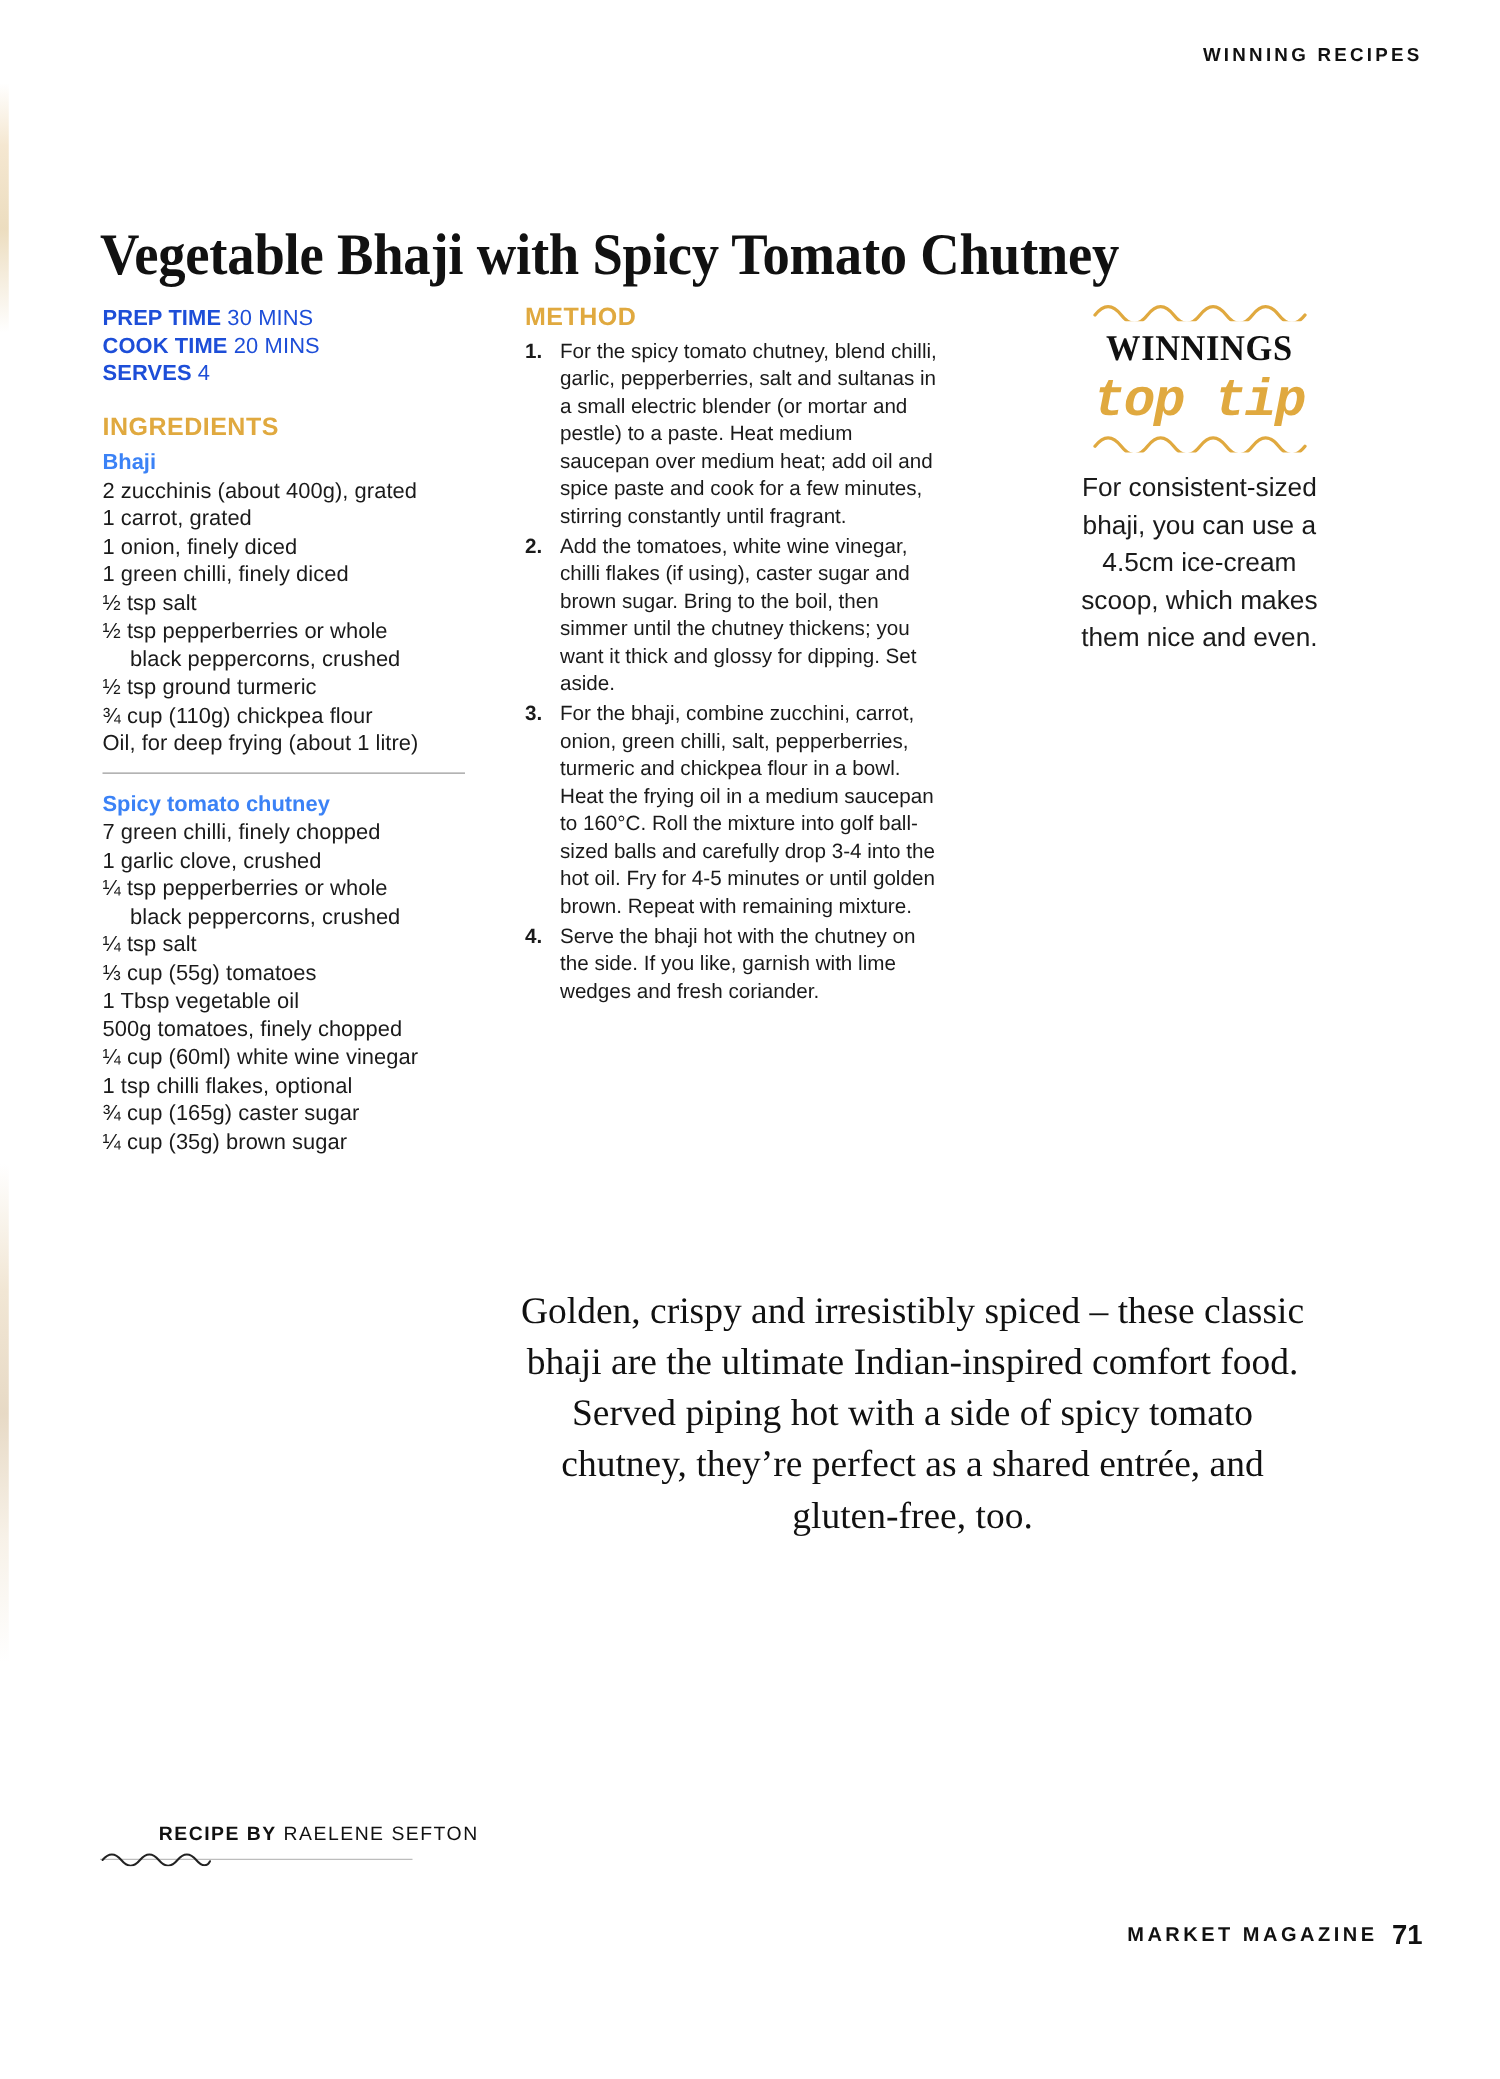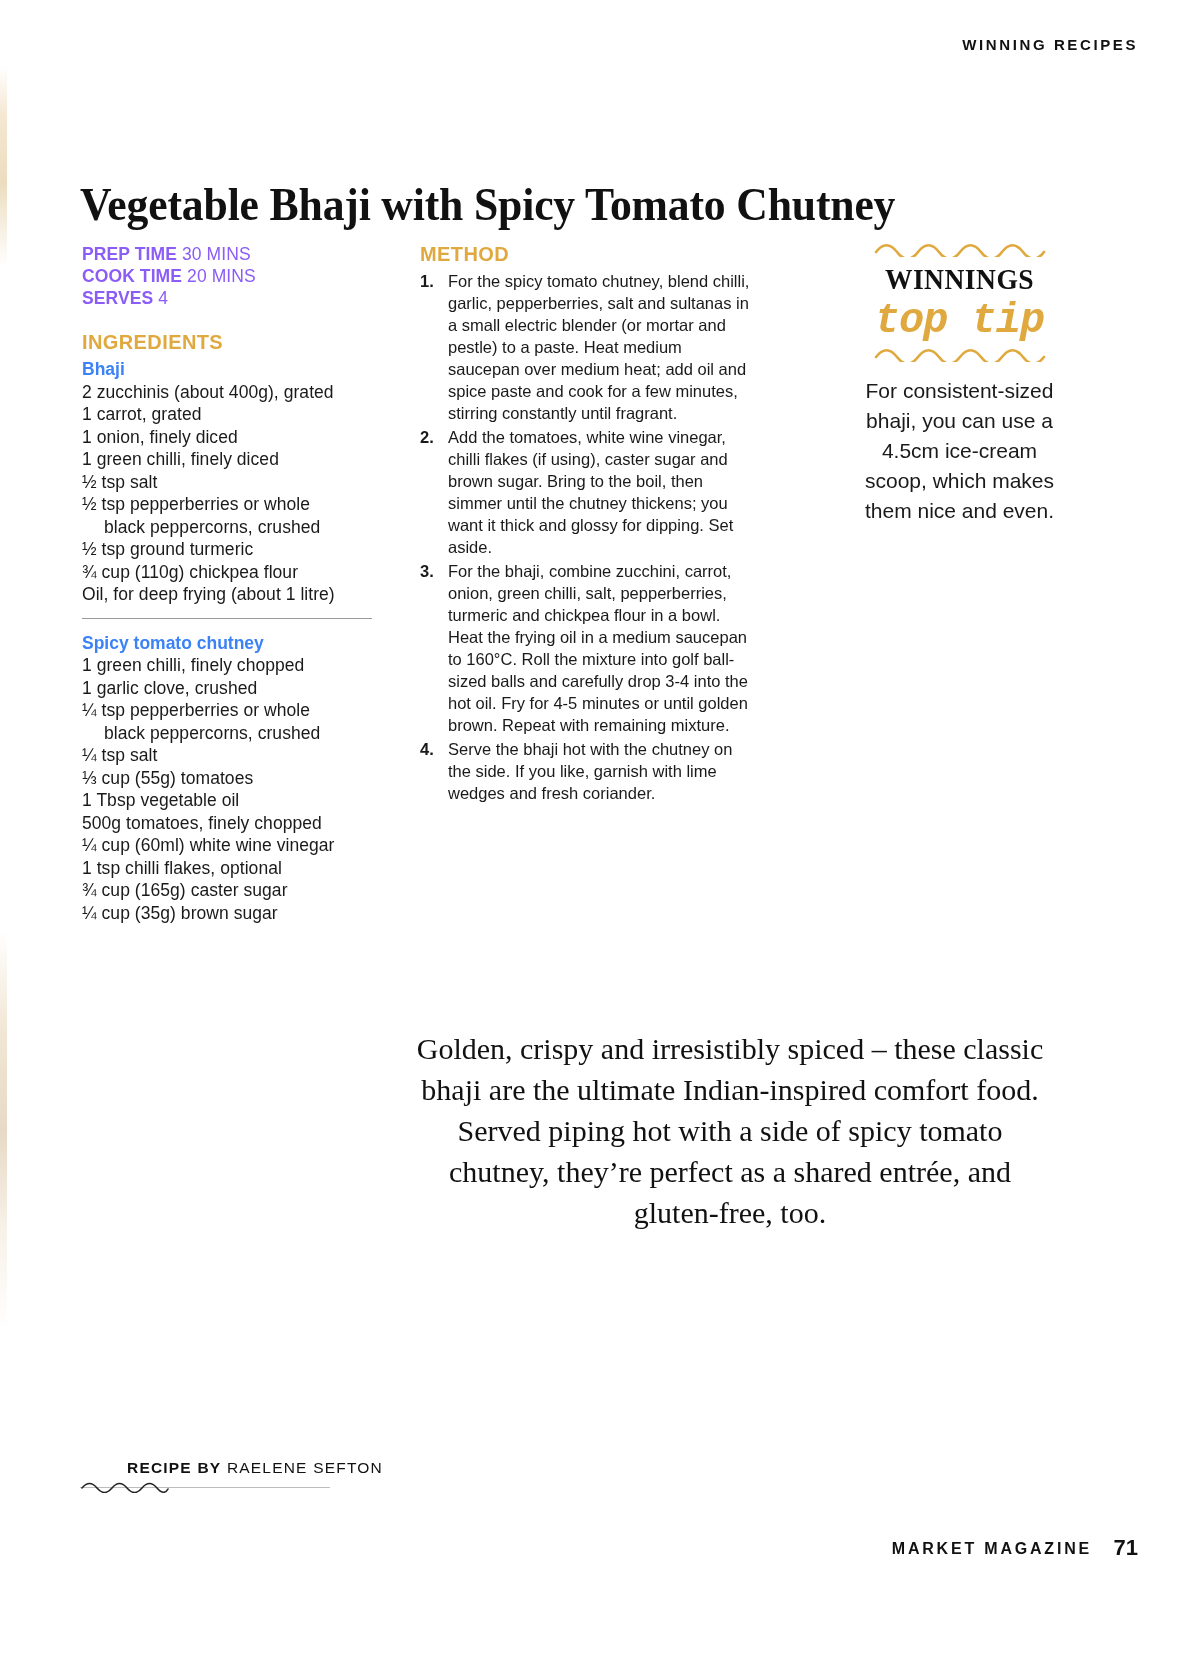--- a/index.html
+++ b/index.html
@@ -85,21 +85,21 @@
     position: absolute;
     left: 862px;
     top: 243px;
     width: 195px;
   }
 
   
   .meta-line {
     font-size: 17.5px;
     line-height: 22px;
-    color: #8b5cf6;
+    color: #1d4ed8;
     letter-spacing: 0.1px;
     white-space: nowrap;
   }
   .meta-line b {
     font-weight: bold;
   }
   .meta-line span.val {
     font-weight: normal;
   }
 
@@ -230,21 +230,21 @@
   }
   .credit-rule {
     position: absolute;
     left: 80px;
     top: 1487px;
     width: 250px;
     border-top: 1px solid #bdbdbd;
   }
   .mag-name {
     position: absolute;
-    right: 108px;
+    right: 98px;
     top: 1540px;
     font-size: 16px;
     font-weight: bold;
     letter-spacing: 2.8px;
     color: #111111;
     white-space: nowrap;
   }
   .page-num {
     position: absolute;
     right: 62px;
@@ -293,21 +293,21 @@
       <div class="ing-item indent">black peppercorns, crushed</div>
       <div class="ing-item">½ tsp ground turmeric</div>
       <div class="ing-item">¾ cup (110g) chickpea flour</div>
       <div class="ing-item">Oil, for deep frying (about 1 litre)</div>
     </div>
 
     <hr class="ing-divider">
 
     <div>
       <div class="ing-subhead">Spicy tomato chutney</div>
-      <div class="ing-item">1 green chilli, finely chopped</div>
+      <div class="ing-item">7 green chilli, finely chopped</div>
       <div class="ing-item">1 garlic clove, crushed</div>
       <div class="ing-item">¼ tsp pepperberries or whole</div>
       <div class="ing-item indent">black peppercorns, crushed</div>
       <div class="ing-item">¼ tsp salt</div>
       <div class="ing-item">⅓ cup (55g) tomatoes</div>
       <div class="ing-item">1 Tbsp vegetable oil</div>
       <div class="ing-item">500g tomatoes, finely chopped</div>
       <div class="ing-item">¼ cup (60ml) white wine vinegar</div>
       <div class="ing-item">1 tsp chilli flakes, optional</div>
       <div class="ing-item">¾ cup (165g) caster sugar</div>

